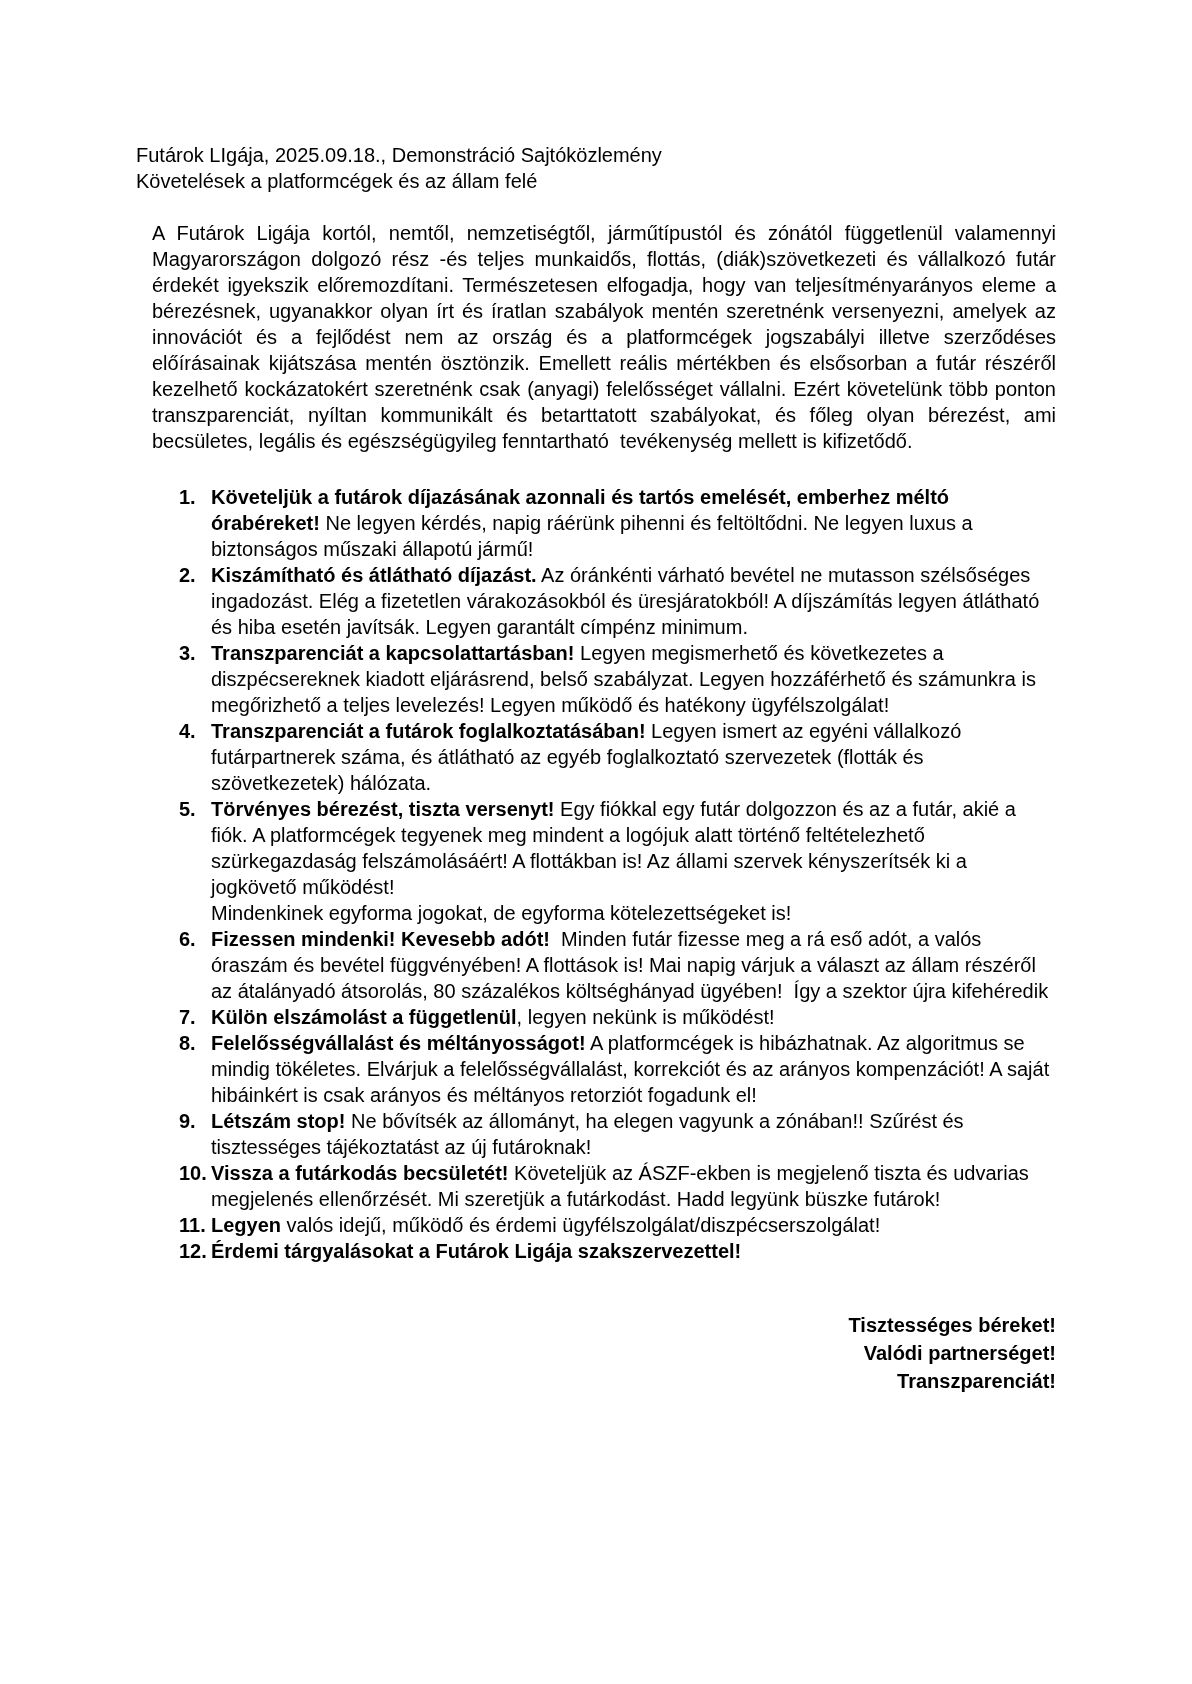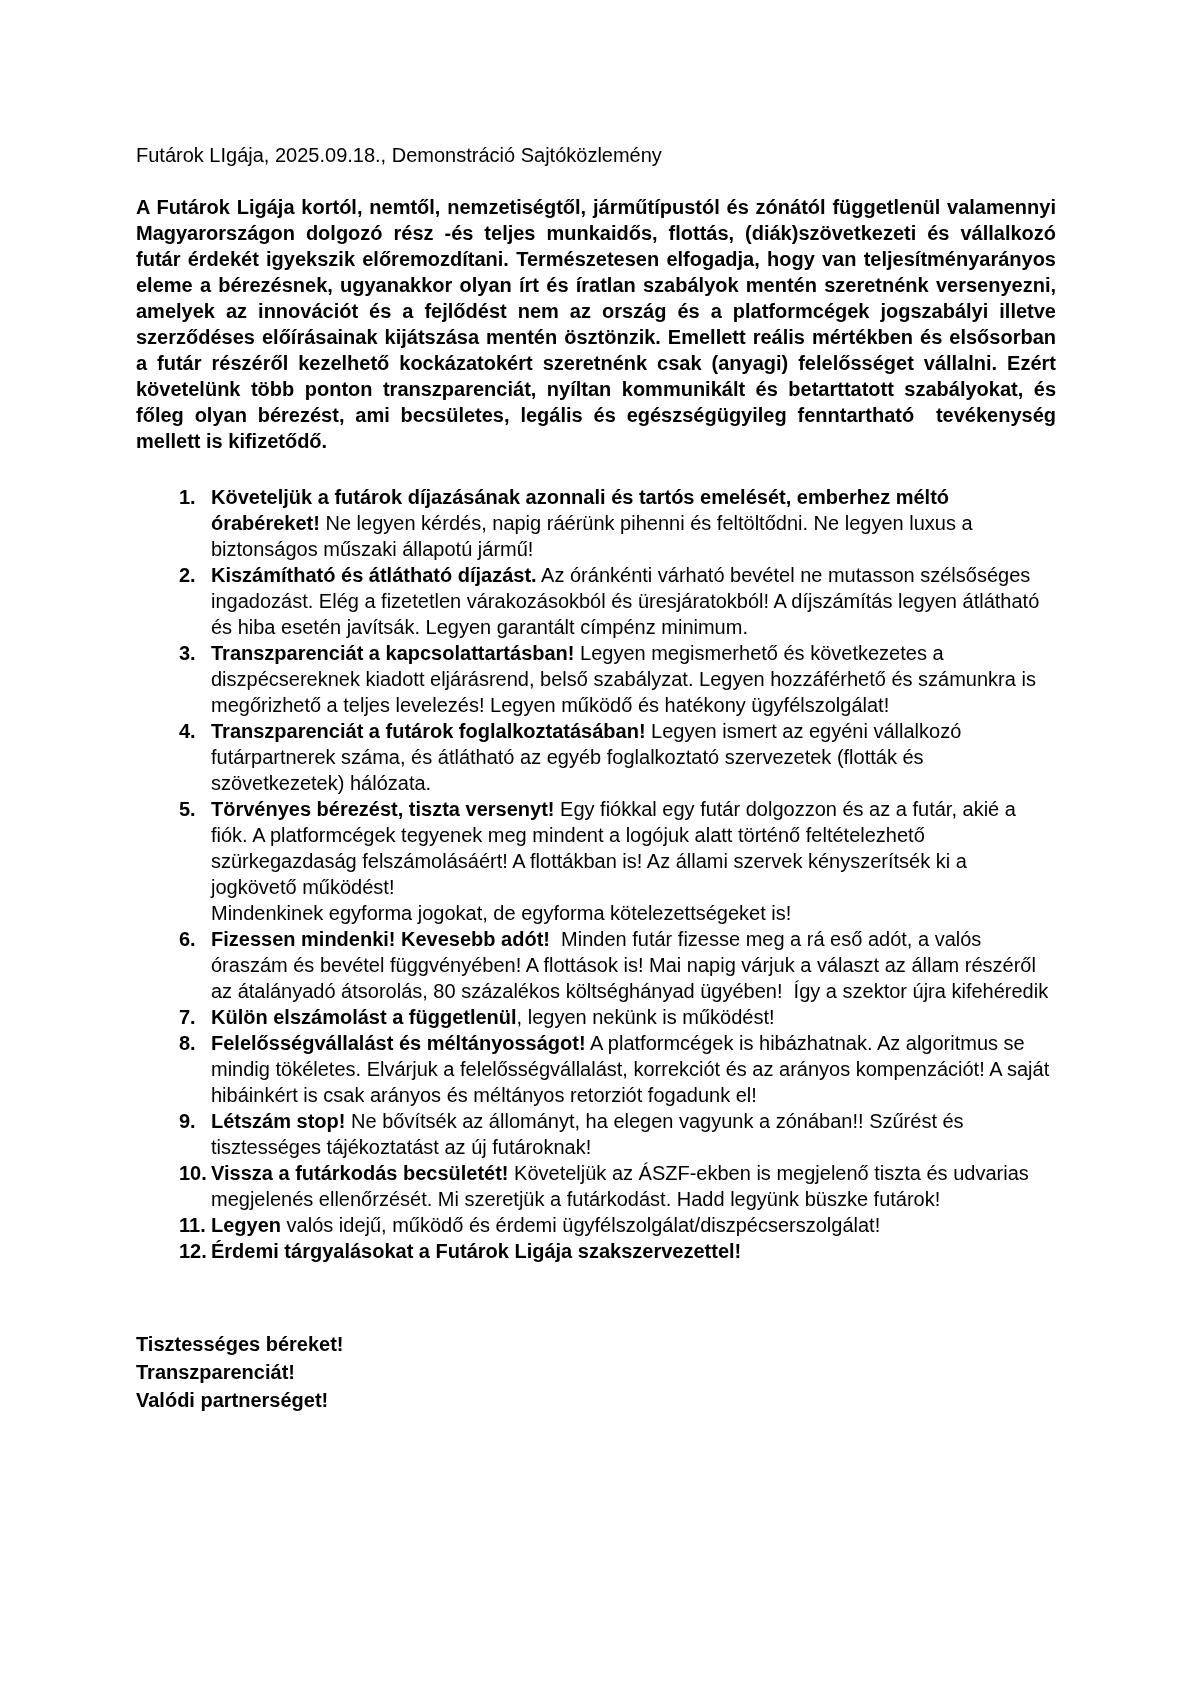--- a/index.html
+++ b/index.html
@@ -14,51 +14,51 @@
     overflow: hidden;
   }
   .page {
     box-sizing: border-box;
     width: 1192px;
     height: 1684px;
     padding: 142px 136px 0 136px;
   }
   .hdr-line { white-space: pre-wrap; }
   .intro {
-    margin: 26px 0 0 0;
+    margin: 26px 0 0 16px;
     text-align: justify;
     white-space: pre-wrap;
-    font-weight: bold;
   }
   ol.demands {
     list-style: none;
     margin: 30px 0 0 0;
     padding: 0;
   }
   ol.demands li {
     position: relative;
     padding-left: 75px;
   }
   ol.demands .num {
     position: absolute;
     left: 43px;
     top: 0;
     font-weight: 700;
   }
   .bold-lead { font-weight: 700; }
   .rest { white-space: pre-wrap; }
-  .slogans { margin-top: 66px; }
+  .slogans { margin-top: 47px; text-align: right; }
   .slogan-line { font-weight: 700; line-height: 28px; white-space: pre-wrap; }
 </style>
 </head>
 <body>
 
 <div class="page">
 
   <div class="hdr-line">Futárok LIgája, 2025.09.18., Demonstráció Sajtóközlemény</div>
+  <div class="hdr-line">Követelések a platformcégek és az állam felé</div>
 
   <p class="intro">A Futárok Ligája kortól, nemtől, nemzetiségtől, járműtípustól és zónától függetlenül valamennyi Magyarországon dolgozó rész -és teljes munkaidős, flottás, (diák)szövetkezeti és vállalkozó futár érdekét igyekszik előremozdítani. Természetesen elfogadja, hogy van teljesítményarányos eleme a bérezésnek, ugyanakkor olyan írt és íratlan szabályok mentén szeretnénk versenyezni, amelyek az innovációt és a fejlődést nem az ország és a platformcégek jogszabályi illetve szerződéses előírásainak kijátszása mentén ösztönzik. Emellett reális mértékben és elsősorban a futár részéről kezelhető kockázatokért szeretnénk csak (anyagi) felelősséget vállalni. Ezért követelünk több ponton transzparenciát, nyíltan kommunikált és betarttatott szabályokat, és főleg olyan bérezést, ami becsületes, legális és egészségügyileg fenntartható  tevékenység mellett is kifizetődő.</p>
 
   <ol class="demands">
 
       <li>
         <span class="num">1.</span>
         <span class="bold-lead">Követeljük a futárok díjazásának azonnali és tartós emelését, emberhez méltó órabéreket!</span><span class="rest"> Ne legyen kérdés, napig ráérünk pihenni és feltöltődni. Ne legyen luxus a biztonságos műszaki állapotú jármű!</span>
       </li>
 
@@ -114,17 +114,17 @@
       </li>
 
       <li>
         <span class="num">12.</span>
         <span class="bold-lead">Érdemi tárgyalásokat a Futárok Ligája szakszervezettel!</span><span class="rest"></span>
       </li>
     </ol>
 
   <div class="slogans">
     <div class="slogan-line">Tisztességes béreket!</div>
+    <div class="slogan-line">Valódi partnerséget!</div>
     <div class="slogan-line">Transzparenciát!</div>
-    <div class="slogan-line">Valódi partnerséget!</div>
   </div>
 
 </div>
 
 </body></html>

